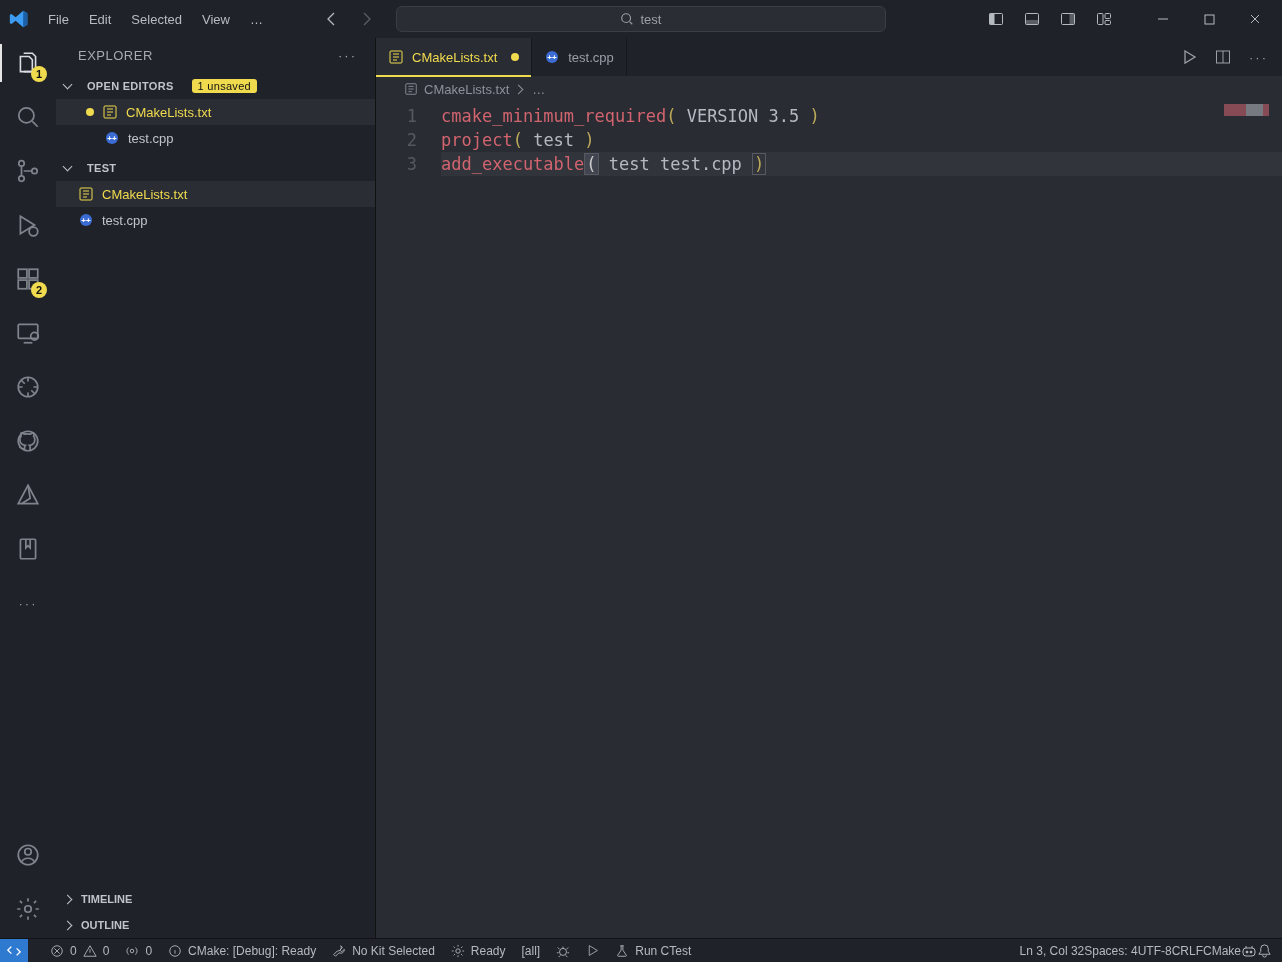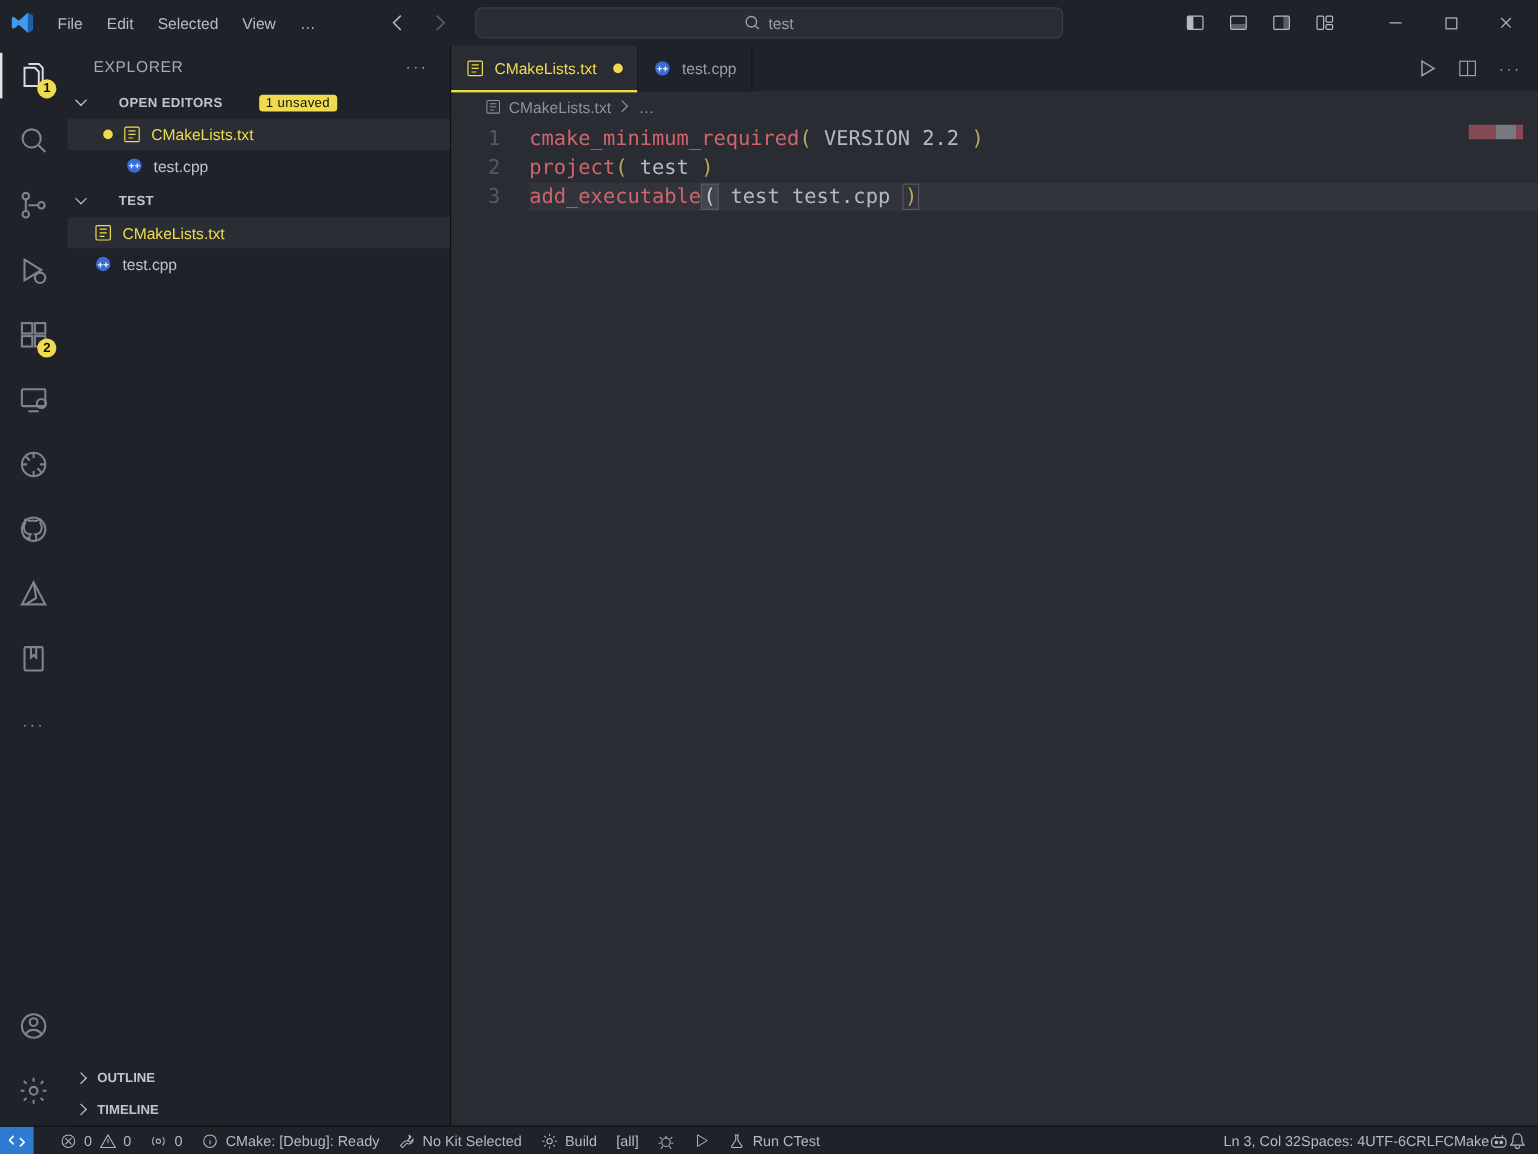--- a/index.html
+++ b/index.html
@@ -21,21 +21,21 @@
 
 .activity-bar{width:56px;background:#1f2228;display:flex;flex-direction:column;align-items:center;padding-top:10px;gap:24px;position:relative;}
 .activity-bar .act-icon{width:30px;height:30px;display:flex;align-items:center;justify-content:center;position:relative;color:#7f848c;}
 .activity-bar .act-icon.active{color:#d9dce2;}
 .activity-bar .act-icon.active::before{content:"";position:absolute;left:-13px;top:-4px;width:2px;height:38px;background:#e5e5e5;}
 .activity-bar .badge{position:absolute;right:-4px;bottom:-4px;min-width:16px;height:16px;border-radius:9px;background:#f0db4f;color:#111;display:flex;align-items:center;justify-content:center;font-size:11px;font-weight:600;padding:0 4px;}
 .activity-bar .bottom{margin-top:auto;margin-bottom:14px;display:flex;flex-direction:column;gap:24px;align-items:center;}
 
 .sidebar{width:320px;background:#1f2228;display:flex;flex-direction:column;border-right:1px solid #101113;}
 .sidebar-header{height:35px;display:flex;align-items:center;padding:0 18px 0 22px;color:#a7aab1;justify-content:space-between;letter-spacing:0.5px;}
-.sidebar-section-head{display:flex;align-items:center;gap:24px;height:26px;padding:0 8px;font-size:11px;font-weight:700;color:#c0c4cb;letter-spacing:0.3px;}
+.sidebar-section-head{display:flex;align-items:center;gap:12px;height:26px;padding:0 8px;font-size:11px;font-weight:700;color:#c0c4cb;letter-spacing:0.3px;}
 .unsaved-badge{background:#f0db4f;color:#111;font-size:11px;font-weight:400;border-radius:3px;padding:1px 6px;margin-left:6px;}
 .file-item{display:flex;align-items:center;gap:8px;height:26px;padding-left:30px;color:#c0c4cb;}
 .file-item.indent2{padding-left:22px;}
 .file-item .dot{width:8px;height:8px;border-radius:50%;background:#f0db4f;}
 .file-item.active{background:#2a2d33;}
 .file-item.sel-yellow{color:#f0db4f;}
 .file-item.sel-yellow svg{color:#f0db4f;}
 .file-label{font-size:13px;}
 .section-test{margin-top:4px;}
 .sidebar-bottom{margin-top:auto;border-top:1px solid rgba(255,255,255,0);}
@@ -268,25 +268,25 @@
       <svg width="16" height="16" viewBox="0 0 16 16">
           <circle cx="8" cy="8" r="6" fill="#3b6cd4"></circle>
           <text x="8" y="11" text-anchor="middle" font-size="8" fill="#fff" font-weight="bold">++</text>
         </svg>
       <span class="file-label">test.cpp</span>
     </div>
 
     <div class="sidebar-bottom">
       <div class="collapse-head">
         <span class="chev right-arrow"></span>
-        <span>OUTLINE</span>
+        <span>TIMELINE</span>
       </div>
       <div class="collapse-head">
         <span class="chev right-arrow"></span>
-        <span>TIMELINE</span>
+        <span>OUTLINE</span>
       </div>
     </div>
   </div>
 
   <div class="editor-area">
     <div class="tab-row">
       <div class="tab active">
         <svg width="16" height="16" viewBox="0 0 16 16">
             <rect x="2" y="2" width="12" height="12" rx="1" fill="none" stroke="#f0db4f"></rect>
             <path d="M5 5h6M5 8h6M5 11h4" stroke="#f0db4f"></path>
@@ -321,21 +321,21 @@
       <span class="chev right-arrow" style="font-size:10px"></span>
       <span>…</span>
     </div>
     <div class="code-area">
       <div class="gutter" id="gutter">
           <div>1</div>
           <div>2</div>
           <div>3</div>
         </div>
       <div class="code" id="code">
-          <div class="ln"><span class="tk-fn">cmake_minimum_required</span><span class="tk-paren">(</span><span class="tk-kw"> VERSION 2.2 </span><span class="tk-paren">)</span></div>
+          <div class="ln"><span class="tk-fn">cmake_minimum_required</span><span class="tk-paren">(</span><span class="tk-kw"> VERSION 3.5 </span><span class="tk-paren">)</span></div>
           <div class="ln"><span class="tk-fn">project</span><span class="tk-paren">(</span><span class="tk-kw"> test </span><span class="tk-paren">)</span></div>
           <div class="ln ln3bg"><span class="tk-fn">add_executable</span><span class="tk-paren-hl">(</span><span class="tk-text"> test test.cpp </span><span class="tk-cursor-box">)</span></div>
         </div>
       <div class="minimap"></div>
     </div>
   </div>
 </div>
 
 <div class="statusbar">
   <div class="remote">
@@ -373,21 +373,21 @@
     <svg width="14" height="14" viewBox="0 0 16 16" stroke="currentColor" fill="none">
         <path d="M10 2a4 4 0 01-4 6L2 12l2 2 4-4a4 4 0 006-4l-3 3-2-2 3-3z"></path>
       </svg>
     <span>No Kit Selected</span>
   </div>
   <div class="seg">
     <svg width="14" height="14" viewBox="0 0 16 16" stroke="currentColor" fill="none">
         <circle cx="8" cy="8" r="2.5"></circle>
         <path d="M8 1v2M8 13v2M1 8h2M13 8h2M3 3l1.5 1.5M11.5 11.5L13 13M3 13l1.5-1.5M11.5 4.5L13 3"></path>
       </svg>
-    <span>Build</span>
+    <span>Ready</span>
   </div>
   <div class="seg">
       <span>[all]</span>
     </div>
   <div class="seg">
       <svg width="14" height="14" viewBox="0 0 16 16" stroke="currentColor" fill="none">
         <circle cx="8" cy="9" r="4"></circle>
         <path d="M8 5V3M4 6l-2-2M12 6l2-2M3 10H1M13 10h2M5 13l-2 2M11 13l2 2"></path>
       </svg>
     </div>
@@ -404,21 +404,21 @@
   </div>
 
   <div class="right">
     <div class="seg">
         <span>Ln 3, Col 32</span>
       </div>
     <div class="seg">
         <span>Spaces: 4</span>
       </div>
     <div class="seg">
-        <span>UTF-6</span>
+        <span>UTF-8</span>
       </div>
     <div class="seg">
         <span>CRLF</span>
       </div>
     <div class="seg">
         <span>CMake</span>
       </div>
     <div class="seg">
         <svg width="16" height="16" viewBox="0 0 16 16" stroke="currentColor" fill="none">
           <rect x="2" y="5" width="12" height="8" rx="3"></rect>

